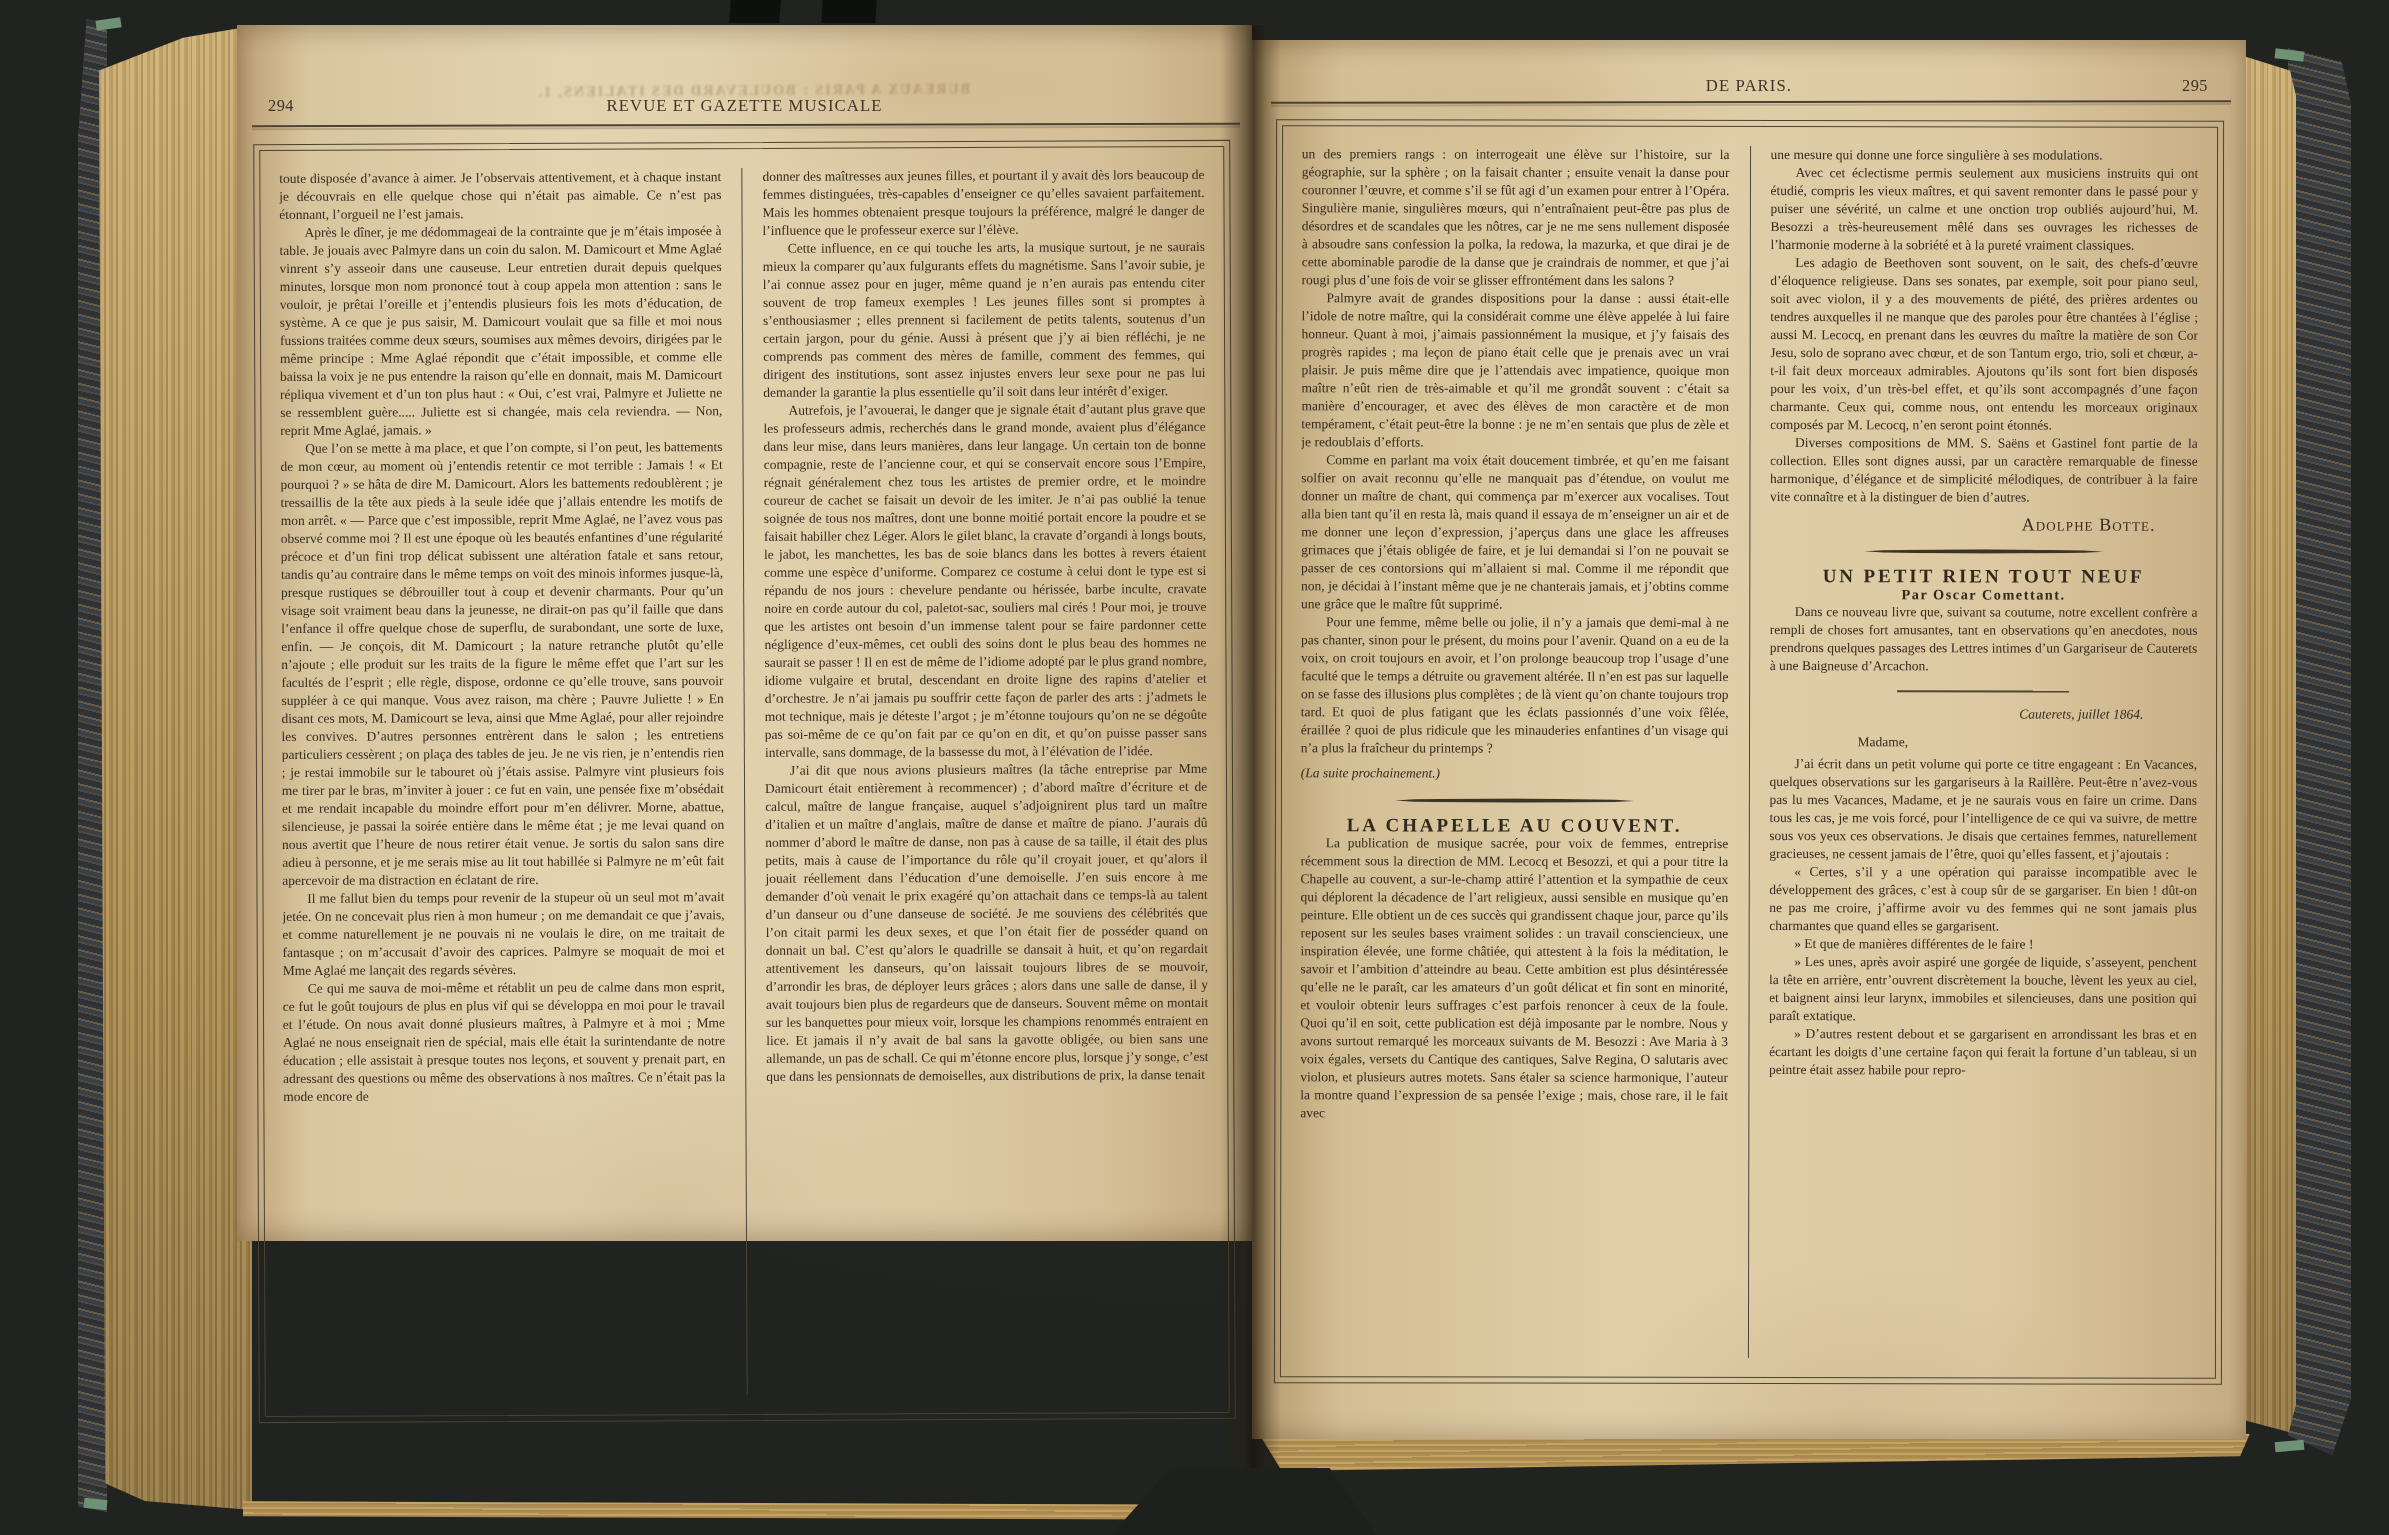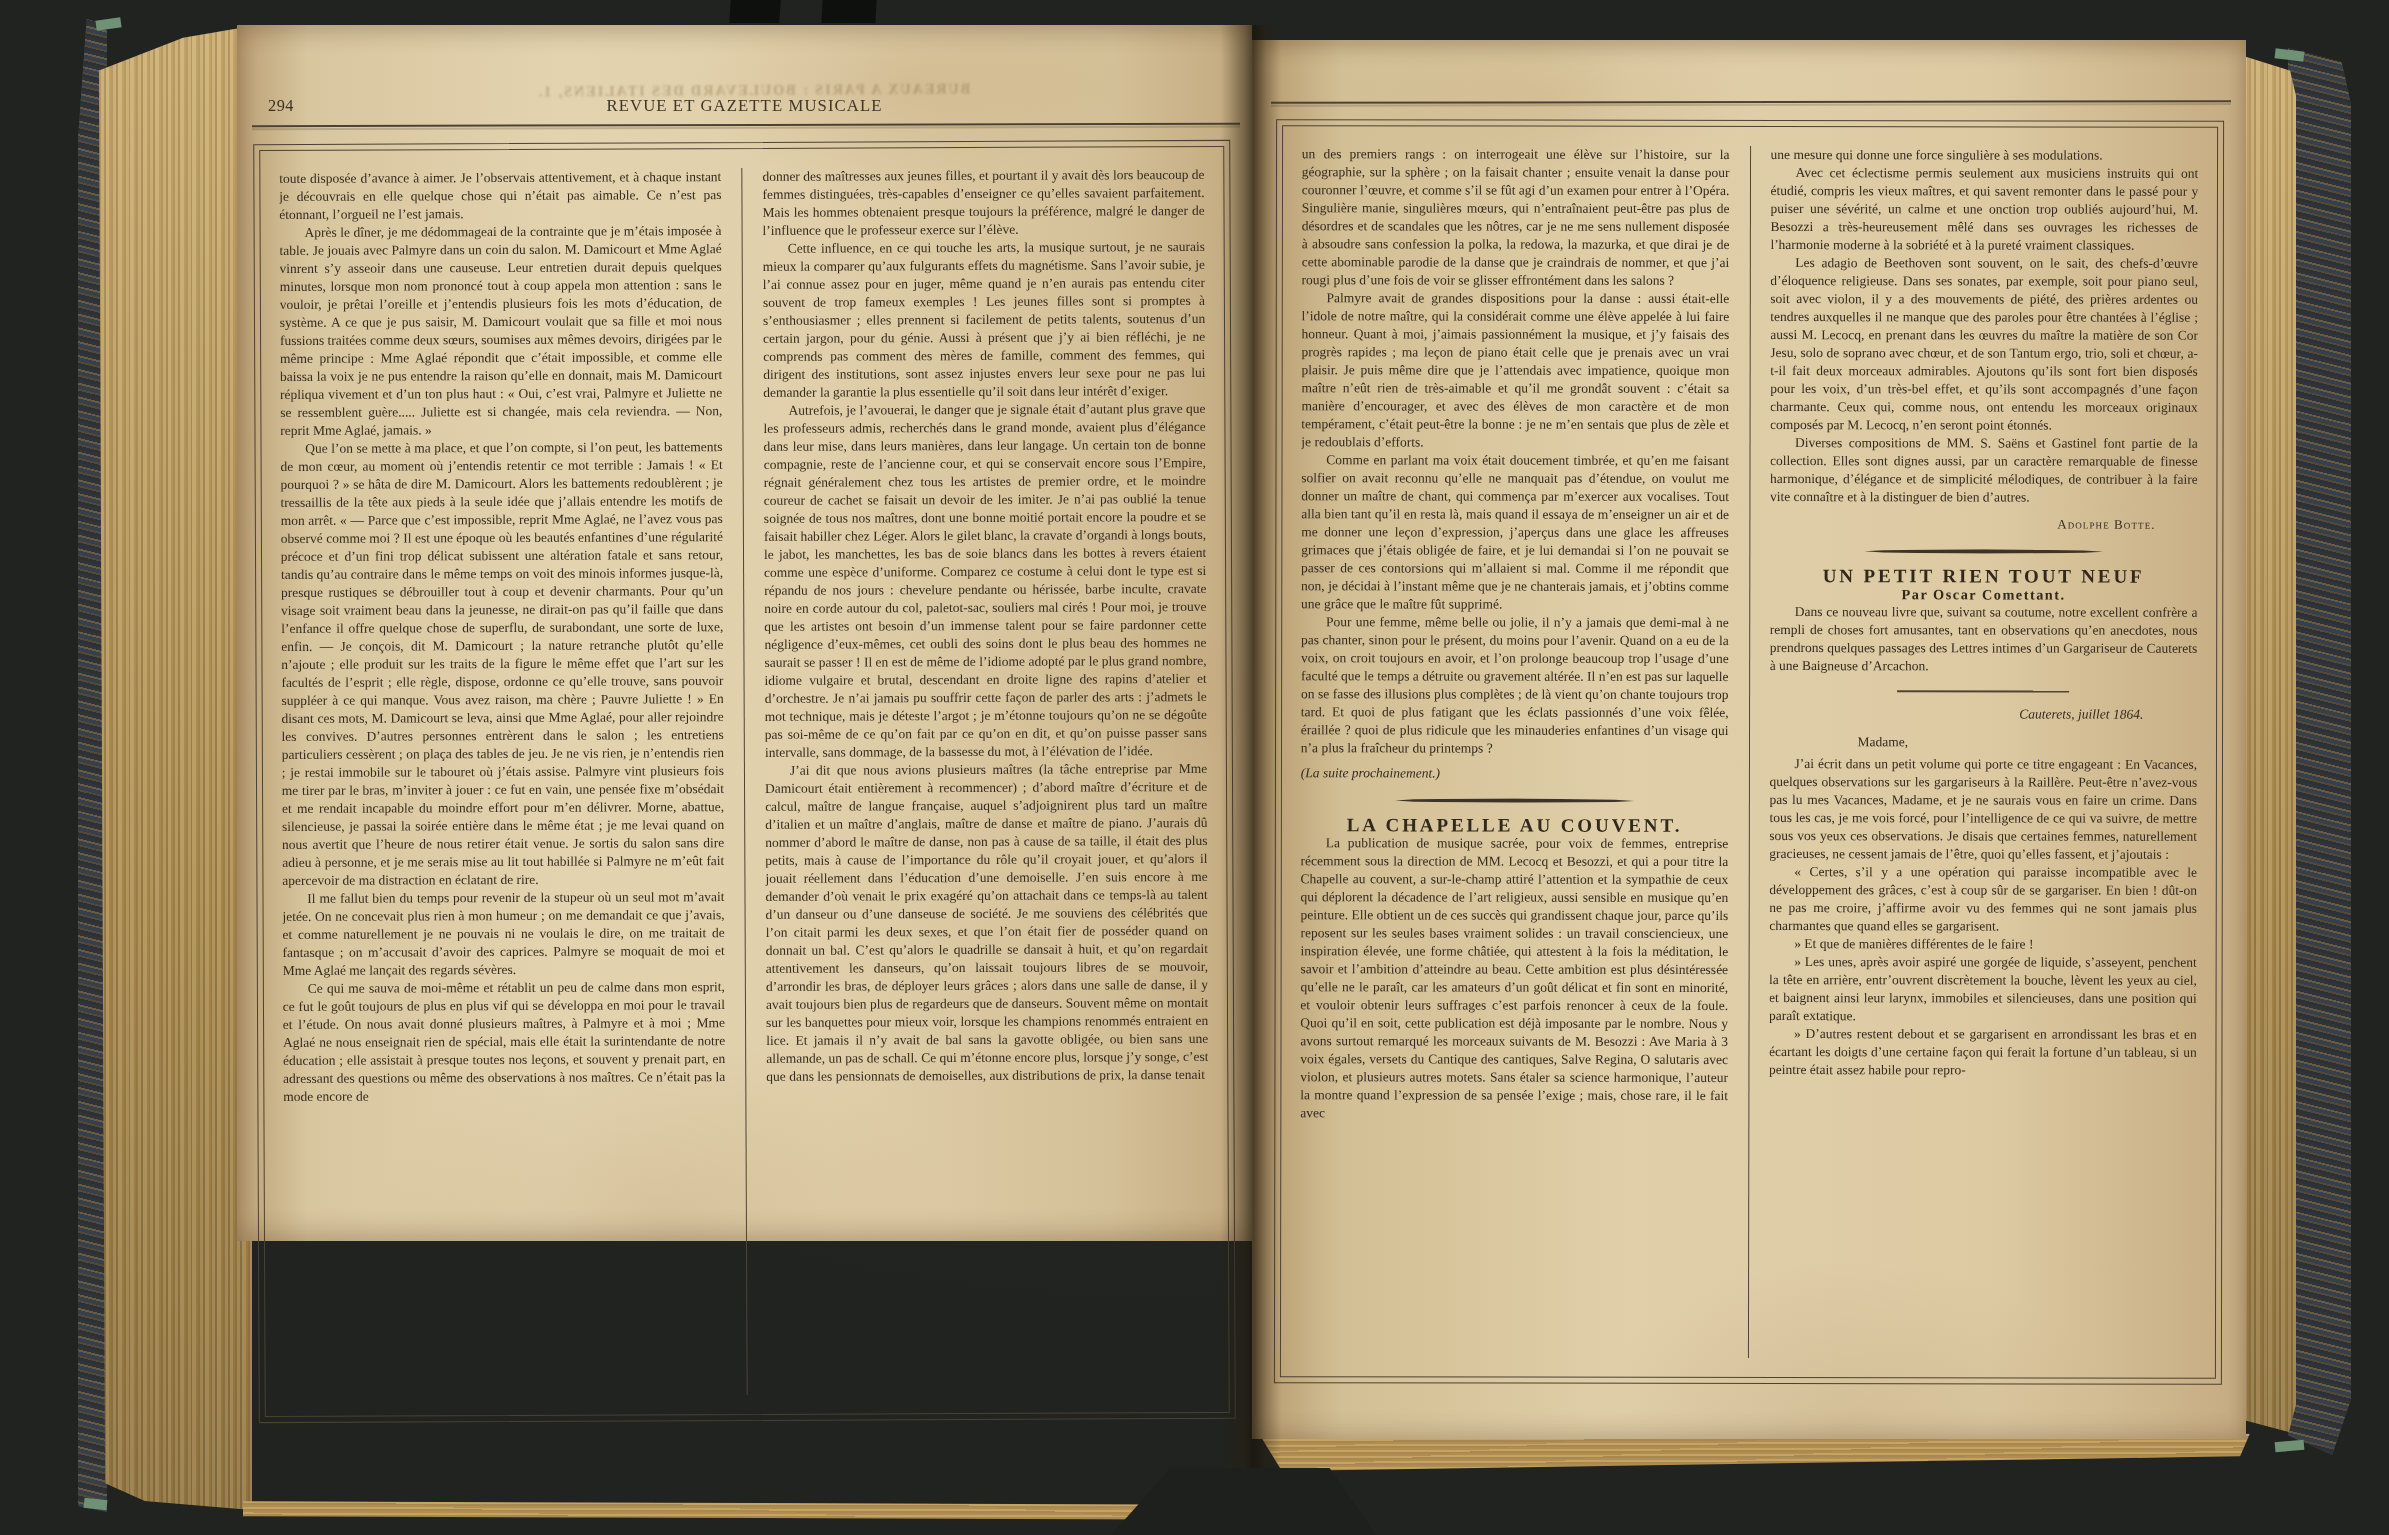--- a/index.html
+++ b/index.html
@@ -87,21 +87,21 @@
   .col{flex:1 1 0;overflow:hidden;font-size:13.5px;line-height:18px;text-align:justify;}
   .coldiv{width:1px;background:#4e4535;margin:0 20px;}
   .col p{margin:0;text-indent:25px;}
   .col p.cont{text-indent:0;}
   .suite{text-align:left;font-style:italic;padding:7.6px 34px 0 0;text-indent:0 !important;}
   .swell-rule{width:239px;height:4.8px;background:#3d3427;margin:15.3px auto 13.4px;
     clip-path:polygon(0 50%,8% 26%,50% 0,92% 26%,100% 50%,92% 74%,50% 100%,8% 74%);}
   .short-rule{width:172px;height:1.9px;background:#4e4535;margin:15.3px auto 9.6px;}
   .section-title{text-align:center;font-weight:bold;font-size:19px;letter-spacing:2.9px;margin:9.6px 0 15.3px;color:#32291d;text-indent:0 !important;}
   .byline{text-align:center;font-weight:bold;font-size:14.3px;letter-spacing:1.5px;margin:0 0 15.3px;color:#32291d;text-indent:0 !important;font-family:Liberation Serif, serif;}
-  .signature{text-align:right;font-variant:small-caps;letter-spacing:1.1px;font-size:13px;padding:9.6px 42px 0 0;text-indent:0 !important;}
+  .signature{text-align:right;font-variant:small-caps;letter-spacing:1.1px;font-size:18px;padding:9.6px 42px 0 0;text-indent:0 !important;}
   .dateline{text-align:right;font-style:italic;padding:3.8px 54px 9.6px 0;text-indent:0 !important;}
   .salutation{text-indent:88px !important;margin-bottom:3.8px !important;}
 </style>
 </head>
 <body>
 
 <div class="stage">
   <div class="strap strap-1"></div>
   <div class="strap strap-2"></div>
 
@@ -140,20 +140,24 @@
             <p>Cette influence, en ce qui touche les arts, la musique surtout, je ne saurais mieux la comparer qu’aux fulgurants effets du magnétisme. Sans l’avoir subie, je l’ai connue assez pour en juger, même quand je n’en aurais pas entendu citer souvent de trop fameux exemples ! Les jeunes filles sont si promptes à s’enthousiasmer ; elles prennent si facilement de petits talents, soutenus d’un certain jargon, pour du génie. Aussi à présent que j’y ai bien réfléchi, je ne comprends pas comment des mères de famille, comment des femmes, qui dirigent des institutions, sont assez injustes envers leur sexe pour ne pas lui demander la garantie la plus essentielle qu’il soit dans leur intérêt d’exiger.</p>
             <p>Autrefois, je l’avouerai, le danger que je signale était d’autant plus grave que les professeurs admis, recherchés dans le grand monde, avaient plus d’élégance dans leur mise, dans leurs manières, dans leur langage. Un certain ton de bonne compagnie, reste de l’ancienne cour, et qui se conservait encore sous l’Empire, régnait généralement chez tous les artistes de premier ordre, et le moindre coureur de cachet se faisait un devoir de les imiter. Je n’ai pas oublié la tenue soignée de tous nos maîtres, dont une bonne moitié portait encore la poudre et se faisait habiller chez Léger. Alors le gilet blanc, la cravate d’organdi à longs bouts, le jabot, les manchettes, les bas de soie blancs dans les bottes à revers étaient comme une espèce d’uniforme. Comparez ce costume à celui dont le type est si répandu de nos jours : chevelure pendante ou hérissée, barbe inculte, cravate noire en corde autour du col, paletot-sac, souliers mal cirés ! Pour moi, je trouve que les artistes ont besoin d’un immense talent pour se faire pardonner cette négligence d’eux-mêmes, cet oubli des soins dont le plus beau des hommes ne saurait se passer ! Il en est de même de l’idiome adopté par le plus grand nombre, idiome vulgaire et brutal, descendant en droite ligne des rapins d’atelier et d’orchestre. Je n’ai jamais pu souffrir cette façon de parler des arts : j’admets le mot technique, mais je déteste l’argot ; je m’étonne toujours qu’on ne se dégoûte pas soi-même de ce qu’on fait par ce qu’on en dit, et qu’on puisse passer sans intervalle, sans dommage, de la bassesse du mot, à l’élévation de l’idée.</p>
             <p>J’ai dit que nous avions plusieurs maîtres (la tâche entreprise par Mme Damicourt était entièrement à recommencer) ; d’abord maître d’écriture et de calcul, maître de langue française, auquel s’adjoignirent plus tard un maître d’italien et un maître d’anglais, maître de danse et maître de piano. J’aurais dû nommer d’abord le maître de danse, non pas à cause de sa taille, il était des plus petits, mais à cause de l’importance du rôle qu’il croyait jouer, et qu’alors il jouait réellement dans l’éducation d’une demoiselle. J’en suis encore à me demander d’où venait le prix exagéré qu’on attachait dans ce temps-là au talent d’un danseur ou d’une danseuse de société. Je me souviens des célébrités que l’on citait parmi les deux sexes, et que l’on était fier de posséder quand on donnait un bal. C’est qu’alors le quadrille se dansait à huit, et qu’on regardait attentivement les danseurs, qu’on laissait toujours libres de se mouvoir, d’arrondir les bras, de déployer leurs grâces ; alors dans une salle de danse, il y avait toujours bien plus de regardeurs que de danseurs. Souvent même on montait sur les banquettes pour mieux voir, lorsque les champions renommés entraient en lice. Et jamais il n’y avait de bal sans la gavotte obligée, ou bien sans une allemande, un pas de schall. Ce qui m’étonne encore plus, lorsque j’y songe, c’est que dans les pensionnats de demoiselles, aux distributions de prix, la danse tenait</p>
           </div>
         </div>
       </div>
     </div>
   </div>
 
   <div class="paper paper-right">
+    <div class="pheader">
+      <span class="ptitle">DE PARIS.</span>
+      <span class="pnum pnum-right">295</span>
+    </div>
     <div class="hrule"></div>
     <div class="frame">
       <div class="frame-inner">
         <div class="cols">
           <div class="col">
             <p class="cont">un des premiers rangs : on interrogeait une élève sur l’histoire, sur la géographie, sur la sphère ; on la faisait chanter ; ensuite venait la danse pour couronner l’œuvre, et comme s’il se fût agi d’un examen pour entrer à l’Opéra. Singulière manie, singulières mœurs, qui n’entraînaient peut-être pas plus de désordres et de scandales que les nôtres, car je ne me sens nullement disposée à absoudre sans confession la polka, la redowa, la mazurka, et que dirai je de cette abominable parodie de la danse que je craindrais de nommer, et que j’ai rougi plus d’une fois de voir se glisser effrontément dans les salons ?</p>
             <p>Palmyre avait de grandes dispositions pour la danse : aussi était-elle l’idole de notre maître, qui la considérait comme une élève appelée à lui faire honneur. Quant à moi, j’aimais passionnément la musique, et j’y faisais des progrès rapides ; ma leçon de piano était celle que je prenais avec un vrai plaisir. Je puis même dire que je l’attendais avec impatience, quoique mon maître n’eût rien de très-aimable et qu’il me grondât souvent : c’était sa manière d’encourager, et avec des élèves de mon caractère et de mon tempérament, c’était peut-être la bonne : je ne m’en sentais que plus de zèle et je redoublais d’efforts.</p>
             <p>Comme en parlant ma voix était doucement timbrée, et qu’en me faisant solfier on avait reconnu qu’elle ne manquait pas d’étendue, on voulut me donner un maître de chant, qui commença par m’exercer aux vocalises. Tout alla bien tant qu’il en resta là, mais quand il essaya de m’enseigner un air et de me donner une leçon d’expression, j’aperçus dans une glace les affreuses grimaces que j’étais obligée de faire, et je lui demandai si l’on ne pouvait se passer de ces contorsions qui m’allaient si mal. Comme il me répondit que non, je décidai à l’instant même que je ne chanterais jamais, et j’obtins comme une grâce que le maître fût supprimé.</p>
             <p>Pour une femme, même belle ou jolie, il n’y a jamais que demi-mal à ne pas chanter, sinon pour le présent, du moins pour l’avenir. Quand on a eu de la voix, on croit toujours en avoir, et l’on prolonge beaucoup trop l’usage d’une faculté que le temps a détruite ou gravement altérée. Il n’en est pas sur laquelle on se fasse des illusions plus complètes ; de là vient qu’on chante toujours trop tard. Et quoi de plus fatigant que les éclats passionnés d’une voix fêlée, éraillée ? quoi de plus ridicule que les minauderies enfantines d’un visage qui n’a plus la fraîcheur du printemps ?</p>
             <p class="suite">(La suite prochainement.)</p>

